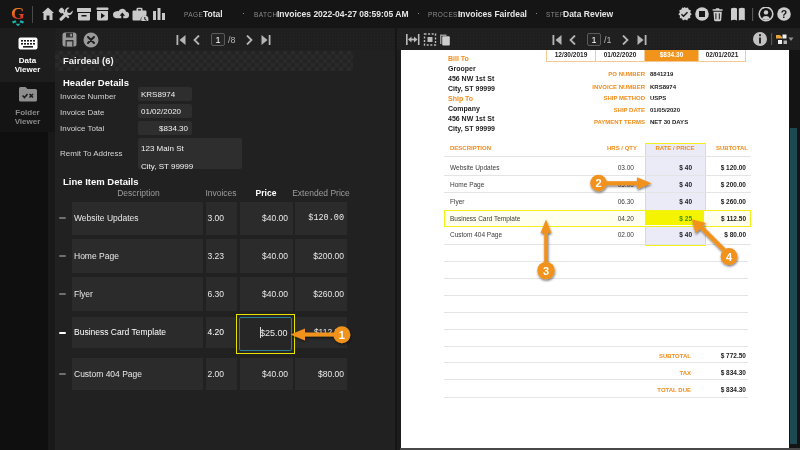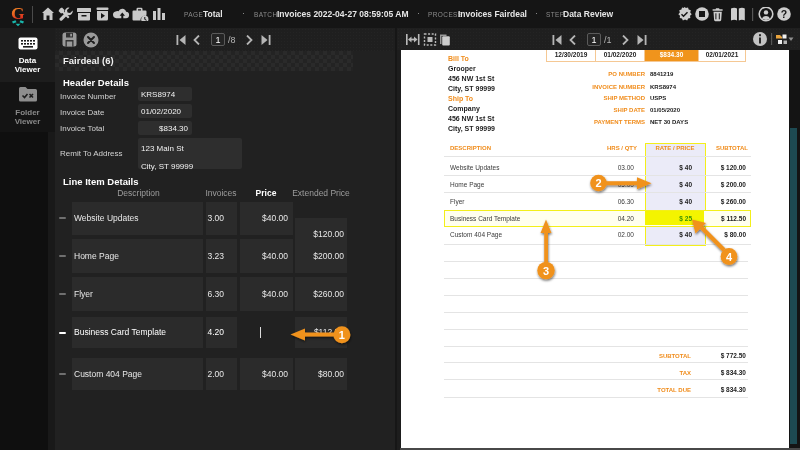--- a/index.html
+++ b/index.html
@@ -216,37 +216,40 @@
 
     <div class="th" style="left:46px;top:160px;width:75px;">Description</div>
     <div class="th" style="left:136px;top:160px;width:60px;">Invoices</div>
     <div class="th" style="left:184px;top:160px;width:54px;color:#fff;font-weight:bold;">Price</div>
     <div class="th" style="left:228px;top:160px;width:76px;">Extended Price</div>
 
     <div class="grip" style="left:4px;top:189px;"></div>
     <div class="cell" style="left:16.5px;top:174px;width:131.5px;height:33px;line-height:33px;padding-left:2.5px;">Website Updates</div>
     <div class="cell" style="left:151px;top:174px;width:31px;height:33px;line-height:33px;padding-left:1.5px;">3.00</div>
     <div class="cell fright" style="left:184.5px;top:174px;width:53.5px;height:33px;line-height:33px;padding-right:5px;">$40.00</div>
-    <div class="cell fright" style="left:240px;top:190px;width:52px;height:33px;line-height:33px;padding-right:3px;">$120.00</div>
+    <div class="cell fright" style="left:240px;top:174px;width:52px;height:33px;line-height:33px;padding-right:3px;font-family:Liberation Mono, monospace;">$120.00</div>
 
     <div class="grip" style="left:4px;top:227px;"></div>
     <div class="cell" style="left:16.5px;top:211px;width:131.5px;height:34px;line-height:34px;padding-left:2.5px;">Home Page</div>
     <div class="cell" style="left:151px;top:211px;width:31px;height:34px;line-height:34px;padding-left:1.5px;">3.23</div>
     <div class="cell fright" style="left:184.5px;top:211px;width:53.5px;height:34px;line-height:34px;padding-right:5px;">$40.00</div>
     <div class="cell fright" style="left:240px;top:211px;width:52px;height:34px;line-height:34px;padding-right:3px;">$200.00</div>
 
     <div class="grip" style="left:4px;top:265px;"></div>
     <div class="cell" style="left:16.5px;top:249px;width:131.5px;height:34px;line-height:34px;padding-left:2.5px;">Flyer</div>
     <div class="cell" style="left:151px;top:249px;width:31px;height:34px;line-height:34px;padding-left:1.5px;">6.30</div>
     <div class="cell fright" style="left:184.5px;top:249px;width:53.5px;height:34px;line-height:34px;padding-right:5px;">$40.00</div>
     <div class="cell fright" style="left:240px;top:249px;width:52px;height:34px;line-height:34px;padding-right:3px;">$260.00</div>
 
     <div class="grip" style="left:4px;top:303.5px;background:#fff;"></div>
     <div class="cell" style="left:16.5px;top:289px;width:131.5px;height:31px;line-height:31px;padding-left:2.5px;color:#fff;">Business Card Template</div>
     <div class="cell" style="left:151px;top:289px;width:31px;height:31px;line-height:31px;padding-left:1.5px;color:#fff;">4.20</div>
+    <div class="abs" style="left:181px;top:286px;width:59px;height:40px;border:1.5px solid #e8e400;background:#262626;">
+      <div style="position:absolute;left:2px;top:2px;right:2px;bottom:2px;border:1.5px solid #2a8193;border-radius:2px;color:#ececec;font-size:9px;text-align:right;line-height:31px;padding-right:3.5px;">$25.00</div>
+    </div>
     <div class="cell fright" style="left:240px;top:289px;width:52px;height:31px;line-height:31px;padding-right:3px;">$112.50</div>
 
     <div class="grip" style="left:4px;top:345px;"></div>
     <div class="cell" style="left:16.5px;top:330px;width:131.5px;height:32px;line-height:32px;padding-left:2.5px;">Custom 404 Page</div>
     <div class="cell" style="left:151px;top:330px;width:31px;height:32px;line-height:32px;padding-left:1.5px;">2.00</div>
     <div class="cell fright" style="left:184.5px;top:330px;width:53.5px;height:32px;line-height:32px;padding-right:5px;">$40.00</div>
     <div class="cell fright" style="left:240px;top:330px;width:52px;height:32px;line-height:32px;padding-right:3px;">$80.00</div>
   </div>
   <div id="rpanel" class="abs">
     <div id="rtoolbar"></div>

